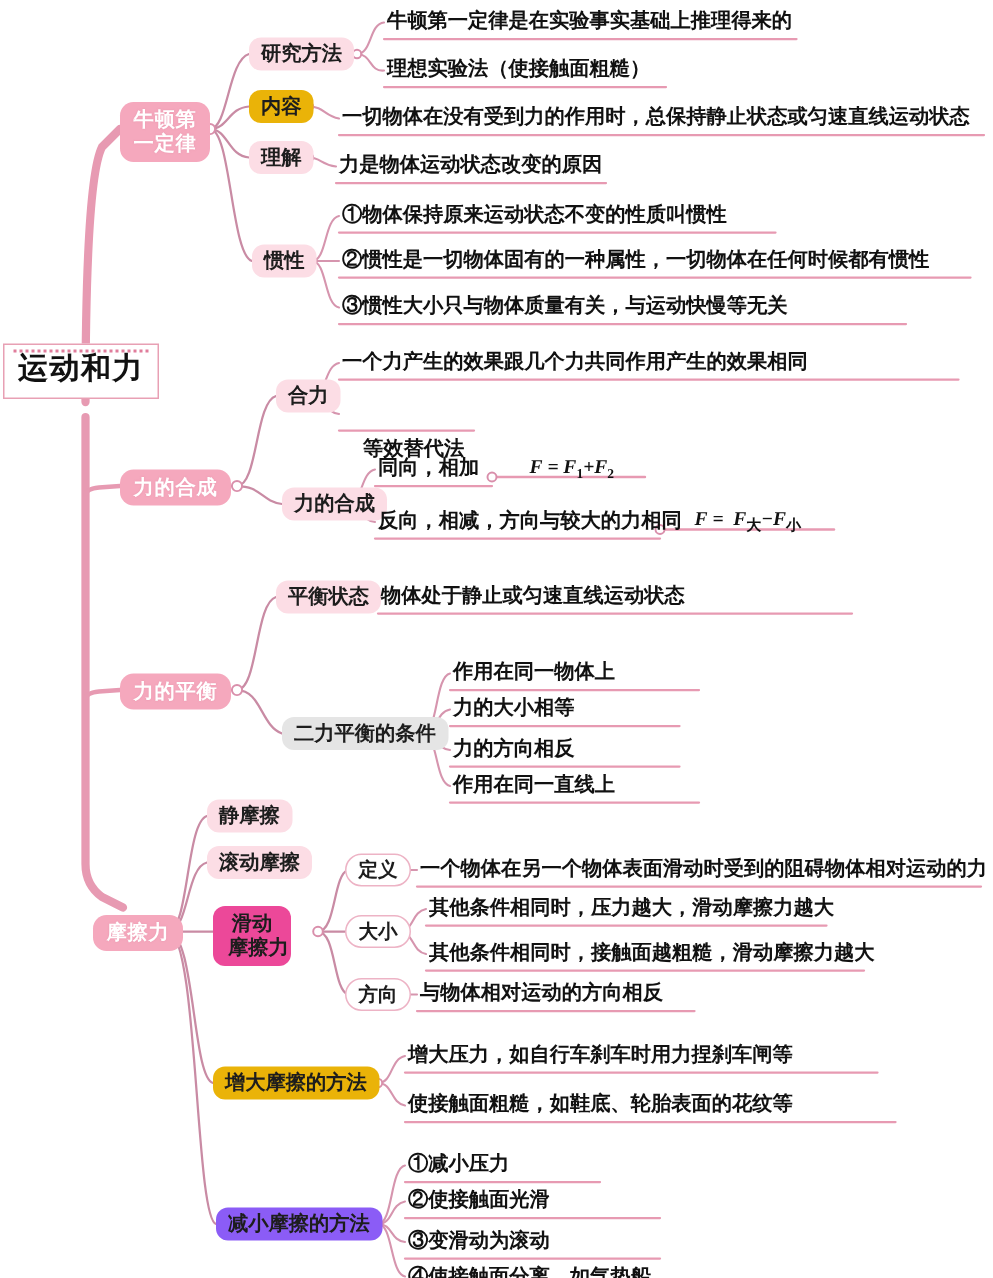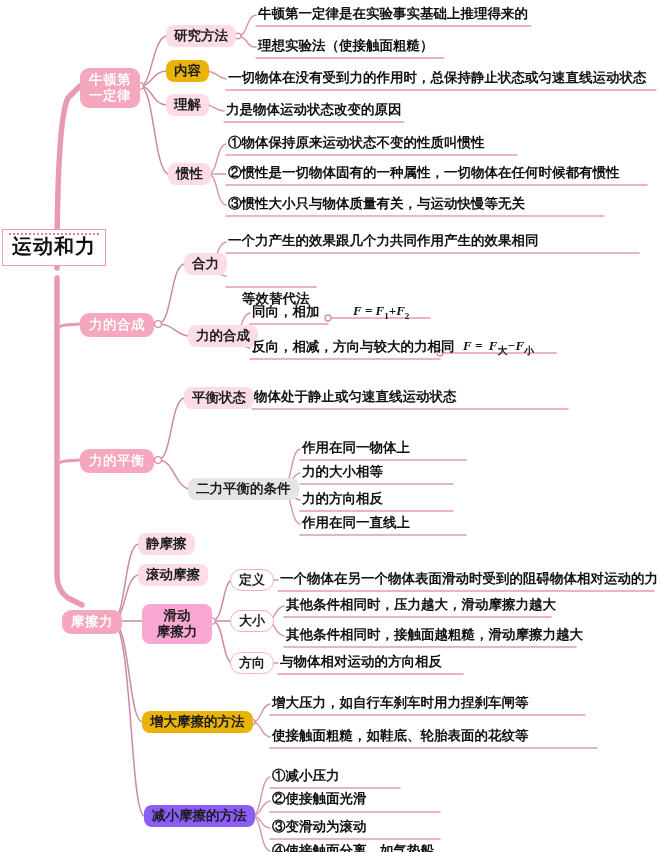--- a/index.html
+++ b/index.html
@@ -346,21 +346,21 @@
     <span>摩擦力</span>
   </div>
 
   <div class="node l2" style="left: 138px; top: 533px; background: rgb(252, 221, 229);">
     <span>静摩擦</span>
   </div>
   <div class="node l2" style="left: 138px; top: 564px; background: rgb(252, 221, 229);">
     <span>滚动摩擦</span>
   </div>
 
-  <div class="node l2 tall" style="left: 142px; top: 604px; width: 70px; text-align: center; background: #f9a8d4;">
+  <div class="node l2 tall" style="left: 142px; top: 604px; width: 52px; text-align: center; background: #ec4899;">
     <div>滑动</div>
     <div>摩擦力</div>
   </div>
 
   <div class="node l3" style="left: 230px; top: 569px; border-color: rgb(237, 179, 197);">
     <span>定义</span>
   </div>
   <div class="node leaf" style="left:278px;top:571px;">一个物体在另一个物体表面滑动时受到的阻碍物体相对运动的力</div>
 
   <div class="node l3" style="left: 230px; top: 610px; border-color: rgb(237, 179, 197);">
@@ -377,17 +377,17 @@
   <div class="node l2" style="left: 142px; top: 711px; background: #eab308;">
     <span>增大摩擦的方法</span>
   </div>
   <div class="node leaf" style="left:270px;top:695px;">增大压力，如自行车刹车时用力捏刹车闸等</div>
   <div class="node leaf" style="left:270px;top:728px;">使接触面粗糙，如鞋底、轮胎表面的花纹等</div>
 
   <div class="node l2" style="left: 144px; top: 805px; background: #8b5cf6;">
     <span>减小摩擦的方法</span>
   </div>
   <div class="node leaf" style="left:270px;top:768px;">①减小压力</div>
-  <div class="node leaf" style="left:270px;top:792px;font-family:Liberation Mono, monospace;">②使接触面光滑</div>
+  <div class="node leaf" style="left:270px;top:792px;">②使接触面光滑</div>
   <div class="node leaf" style="left:270px;top:819px;">③变滑动为滚动</div>
   <div class="node leaf" style="left:270px;top:843px;">④使接触面分离，如气垫船</div>
 
 </div>
 
 </body></html>

